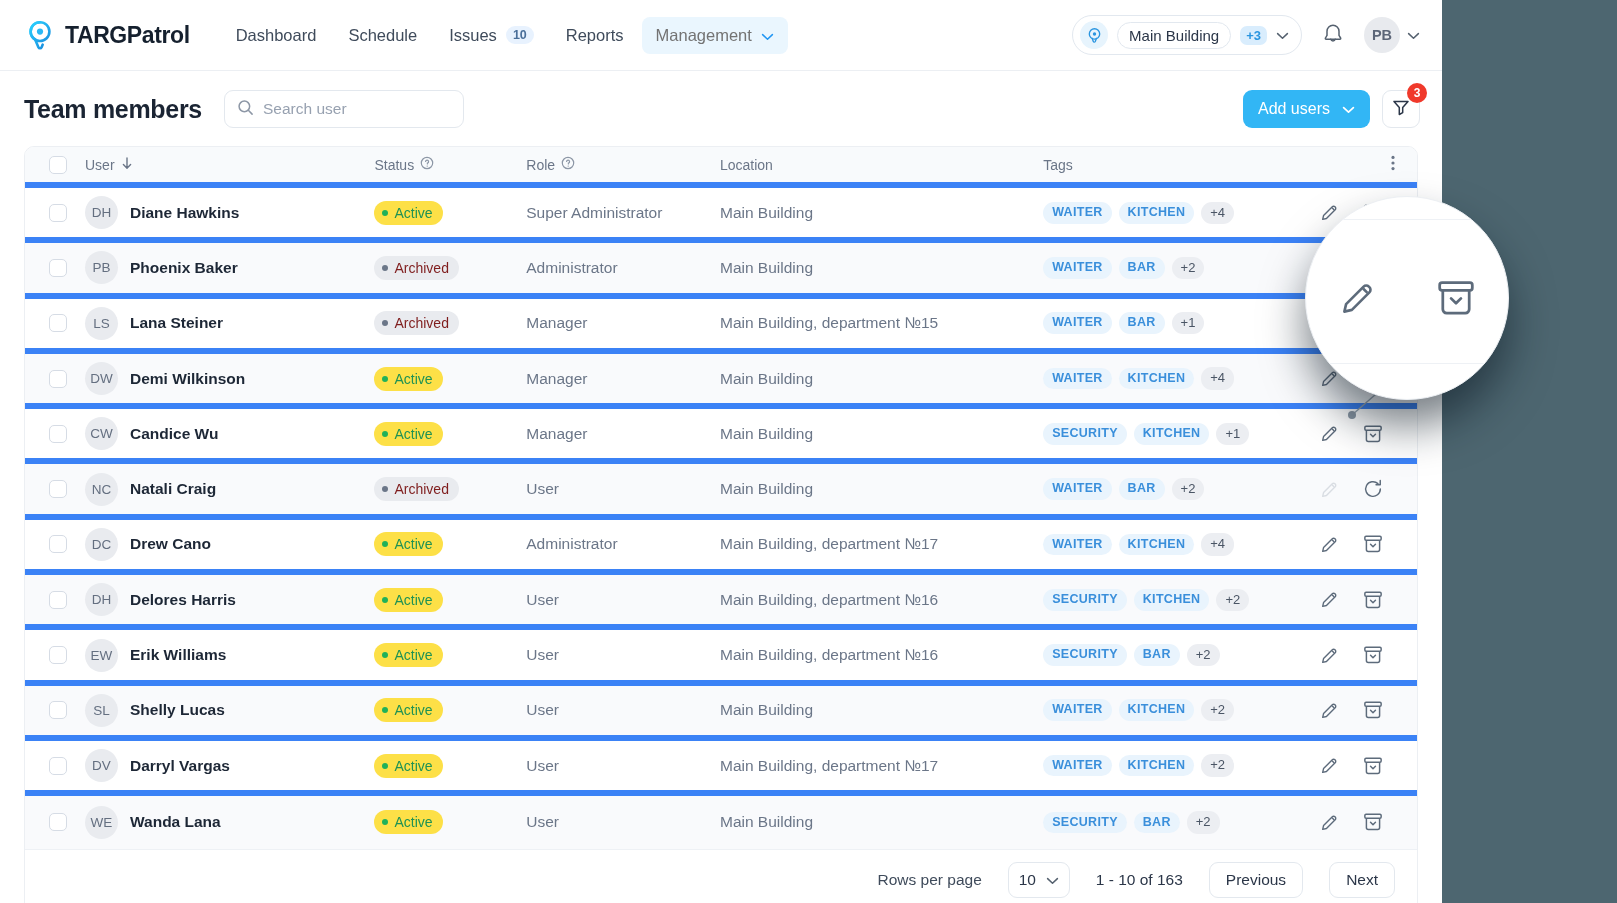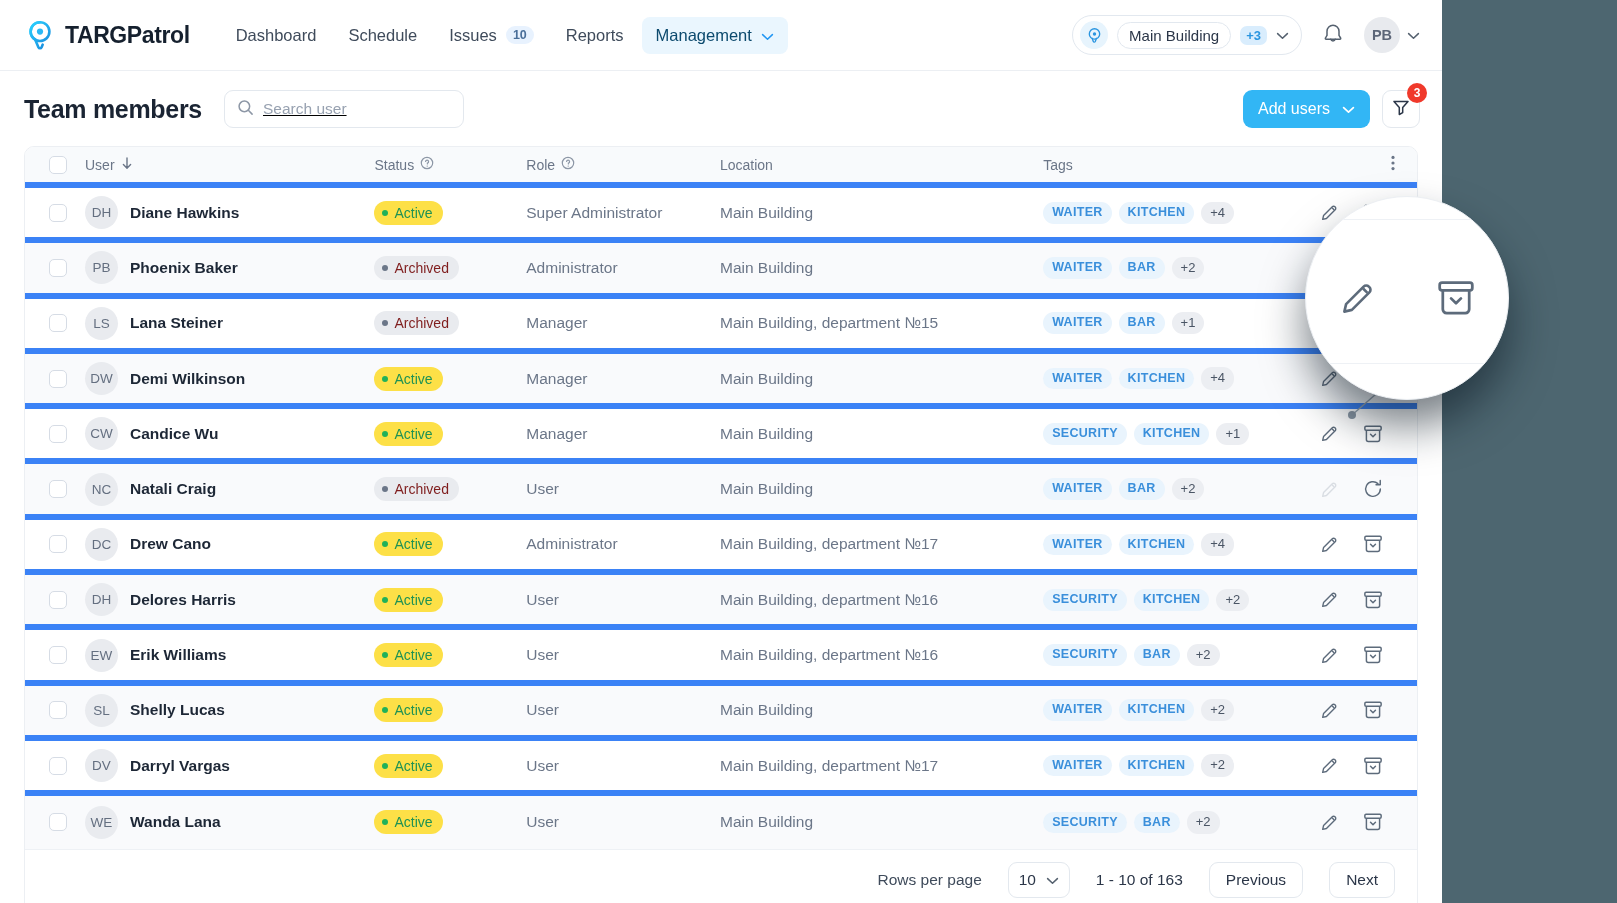--- a/index.html
+++ b/index.html
@@ -31,21 +31,21 @@
   .brand-mark { width: 32px; height: 32px; display:block; }
   .brand-text {
     font-size: 23px; font-weight: 700; color: #15202e; letter-spacing: -0.4px;
   }
   .nav-links { display: flex; align-items: center; gap: 4px; }
   .nav-link {
     font-size: 16.5px; color: #3f4b5b; padding: 9px 14px; border-radius: 8px;
     display: flex; align-items: center; gap: 9px; cursor: pointer;
     white-space: nowrap;
   }
-  .nav-link.active { background: #eaf6fe; color: #0c4a6e; }
+  .nav-link.active { background: #eaf6fe; color: #737373; }
   .nav-badge {
     background: #e8f2fe; color: #4a6f99; font-size: 12.5px; font-weight: 600;
     border-radius: 10px; padding: 3px 7px; line-height: 1;
   }
   .chev { width: 13px; height: 8px; display:inline-block; }
 
   .topnav-right { margin-left: auto; display: flex; align-items: center; gap: 14px; }
   .loc-picker {
     display: flex; align-items: center; gap: 9px;
     border: 1px solid #e2e8ef; border-radius: 22px;
@@ -76,21 +76,20 @@
   .page-head {
     display: flex; align-items: center;
     padding: 19px 22px 18px 24px;
   }
   .page-title { font-size: 25px; font-weight: 700; color: #1a2433; letter-spacing:-0.3px; }
   .search-box {
     margin-left: 22px; width: 240px; height: 38px;
     border: 1px solid #e3e8ee; border-radius: 9px;
     display: flex; align-items: center; gap: 9px; padding: 0 12px;
     background: #fff;
-    text-decoration: underline;
   }
   .search-input {
     border: none; outline: none; font-size: 15.5px; color: #2b3648;
     width: 100%; font-family: inherit; background: transparent;
   }
   .search-input::placeholder { color: #97a1b0; }
   .head-right { margin-left: auto; display: flex; align-items: center; gap: 12px; }
   .btn-add {
     background: #32b6f5; color: #fff; border: none; border-radius: 9px;
     height: 38px; padding: 0 15px; font-size: 16px; font-family: inherit;

